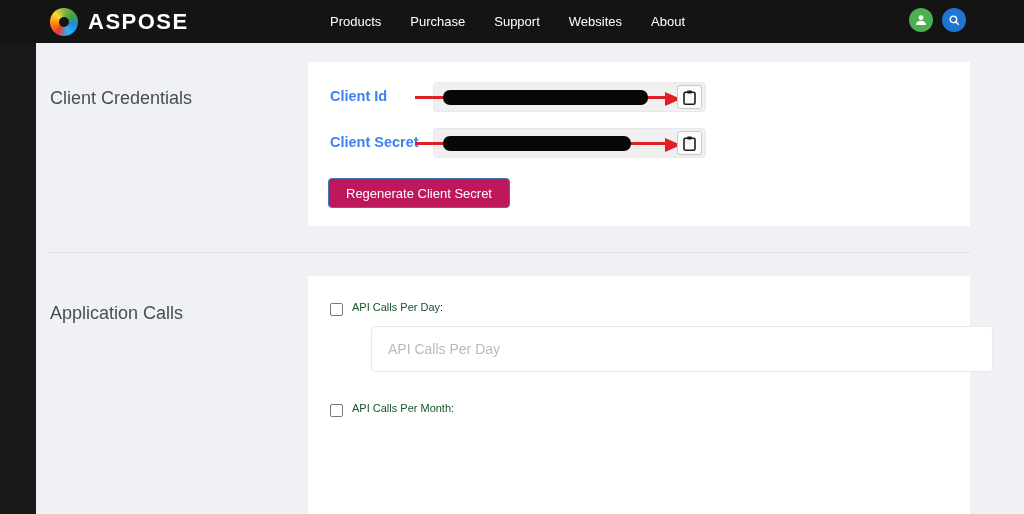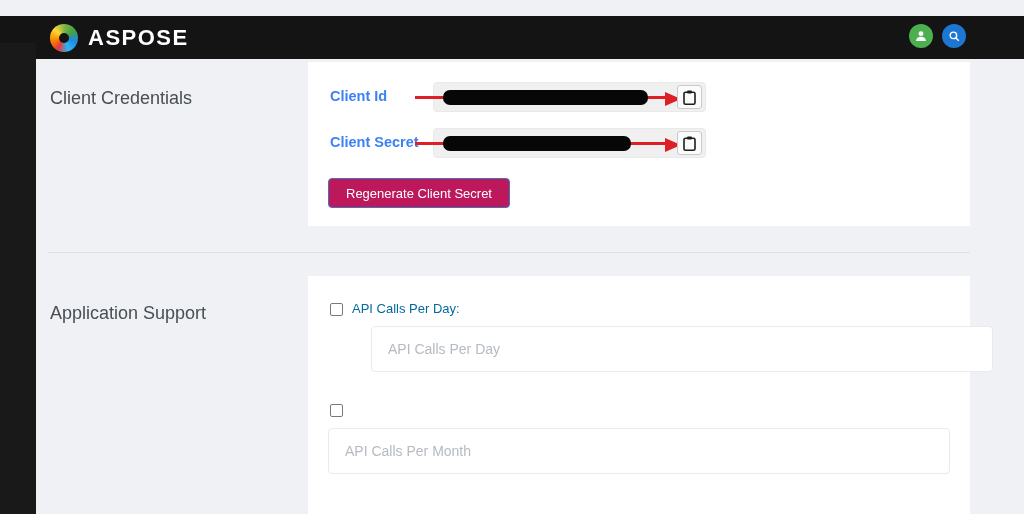--- a/index.html
+++ b/index.html
@@ -1,21 +1,21 @@
 <!DOCTYPE html>
 <html><head>
 <meta charset="utf-8">
 <style>
   * { margin:0; padding:0; box-sizing:border-box; }
   html,body { width:1024px; height:514px; }
   body { font-family:"Liberation Sans", sans-serif; background:#eff1f4; overflow:hidden; }
   .page { position:relative; width:1024px; height:514px; background:#eff1f4; }
 
   
-  .header { position:absolute; left:0; top:0; width:1024px; height:43px; background:#141414;margin-top:16px; }
+  .header { position:absolute; left:0; top:0; width:1024px; height:43px; background:#141414; }
   .brand { position:absolute; left:50px; top:7px; height:30px; display:flex; align-items:center; gap:10px; cursor:pointer; }
   .swirl { width:28px; height:28px; border-radius:50%;
            background:conic-gradient(from 210deg,#e53935,#fb8c00,#fdd835,#7cb342,#43a047,#1e88e5,#29b6f6,#e53935);
            position:relative; }
   .swirl::after { content:""; position:absolute; left:9px; top:9px; width:10px; height:10px; border-radius:50%; background:#141414; }
   .brand-text { color:#ffffff; font-size:22px; font-weight:bold; letter-spacing:1.5px; }
   .nav { position:absolute; left:330px; top:0; height:43px; display:flex; align-items:center; gap:29px; }
   .nav-item { color:#ffffff; font-size:13px; cursor:pointer; white-space:nowrap; }
   .hdr-circle { position:absolute; top:8px; width:24px; height:24px; border-radius:50%;
                 display:flex; align-items:center; justify-content:center; cursor:pointer; }
@@ -53,39 +53,46 @@
   .arrow-line-secret { top:80px; } .arrow-head-secret { top:76px; }
   .regen-btn { position:absolute; left:20px; top:116px; height:30px; padding:0 17px;
                background:#be185d; border:1px solid #4373b8; border-radius:4px;
                color:#ffffff; font-size:13px; font-family:"Liberation Sans", sans-serif; cursor:pointer; }
 
   
   .cb { position:absolute; left:22px; width:13px; height:13px; background:#ffffff;
         border:1px solid #75797e; border-radius:2px; cursor:pointer; }
   .cb-day { top:27px; }
   .cb-month { top:128px; }
-  .cb-label { position:absolute; left:44px; font-size:13px; color:#0369a1; cursor:pointer; }
+  .cb-label { position:absolute; left:44px; font-size:11px; color:#14532d; cursor:pointer; }
   .cb-label-day { top:25px; }
   .cb-label-month { top:126px; }
   .limit-input { position:absolute; left:20px; width:622px; height:46px; background:#ffffff;
                  border:1px solid #e8eaed; border-radius:4px; padding:0 16px; font-size:14px;
                  color:#333; font-family:"Liberation Sans", sans-serif; }
   .limit-input::placeholder { color:#b5bbc1; opacity:1; }
   .inp-day { top:50px;margin-left:43px; }
   .inp-month { top:152px; }
 </style>
 </head>
 <body>
 
 <div class="page">
 
   <div class="header">
     <div class="brand">
       <span class="swirl"></span>
       <span class="brand-text">ASPOSE</span>
+    </div>
+    <div class="nav">
+      <span class="nav-item">Products</span>
+      <span class="nav-item">Purchase</span>
+      <span class="nav-item">Support</span>
+      <span class="nav-item">Websites</span>
+      <span class="nav-item">About</span>
     </div>
     <div class="hdr-circle user-circle">
       <span style="display:flex;">
         <svg width="14" height="14" viewBox="0 0 24 24">
             <circle cx="12" cy="8" r="4.2" fill="#fff"></circle>
             <path d="M3.5 20.5c0-4.7 3.8-7.3 8.5-7.3s8.5 2.6 8.5 7.3z" fill="#fff"></path>
           </svg>
       </span>
     </div>
     <div class="hdr-circle search-circle">
@@ -94,21 +101,21 @@
             <circle cx="10" cy="10" r="6" fill="none" stroke="#fff" stroke-width="2.6"></circle>
             <line x1="14.6" y1="14.6" x2="20" y2="20" stroke="#fff" stroke-width="2.6"></line>
           </svg>
       </span>
     </div>
   </div>
 
   <div class="left-strip"></div>
 
   <div class="section-heading heading-credentials">Client Credentials</div>
-  <div class="section-heading heading-limits">Application Support</div>
+  <div class="section-heading heading-limits">Application Calls</div>
   <div class="divider"></div>
 
   <div class="card card-credentials">
     <span class="cred-label lbl-id">Client Id</span>
     <span class="cred-label lbl-secret">Client Secret</span>
 
     <div class="input-group grp-id">
       <div class="redact-bar bar-id"></div>
       <button class="copy-btn">
         <span style="display:flex;">
@@ -138,16 +145,16 @@
 
     <button class="regen-btn">Regenerate Client Secret</button>
   </div>
 
   <div class="card card-limits">
     <span class="cb cb-day" role="checkbox" aria-checked="false"></span>
     <span class="cb-label cb-label-day">API Calls Per Day:</span>
     <input class="limit-input inp-day" type="text" placeholder="API Calls Per Day" style="">
 
     <span class="cb cb-month" role="checkbox" aria-checked="false"></span>
-    <input class="limit-input inp-month" type="text" placeholder="API Calls Per Month" style="">
+    <span class="cb-label cb-label-month">API Calls Per Month:</span>
   </div>
 
 </div>
 
 </body></html>

